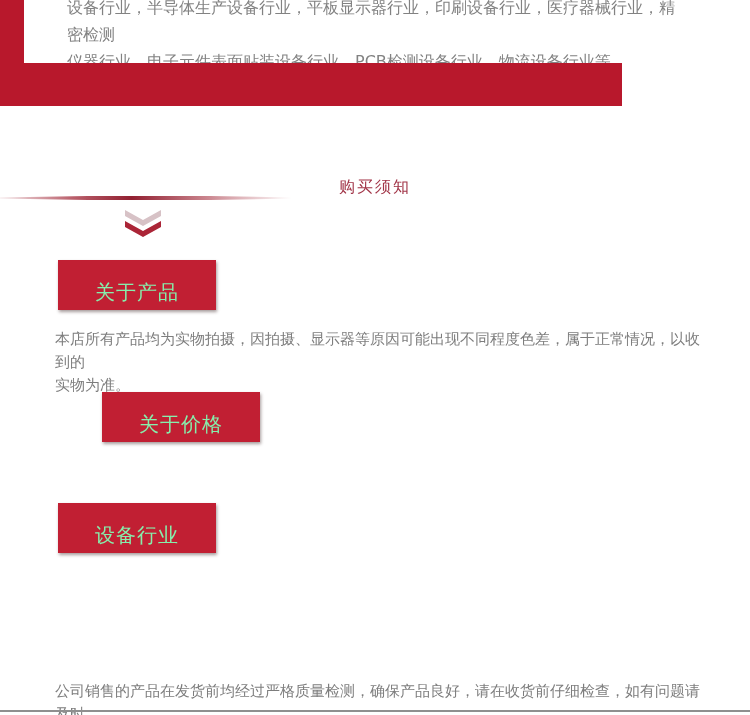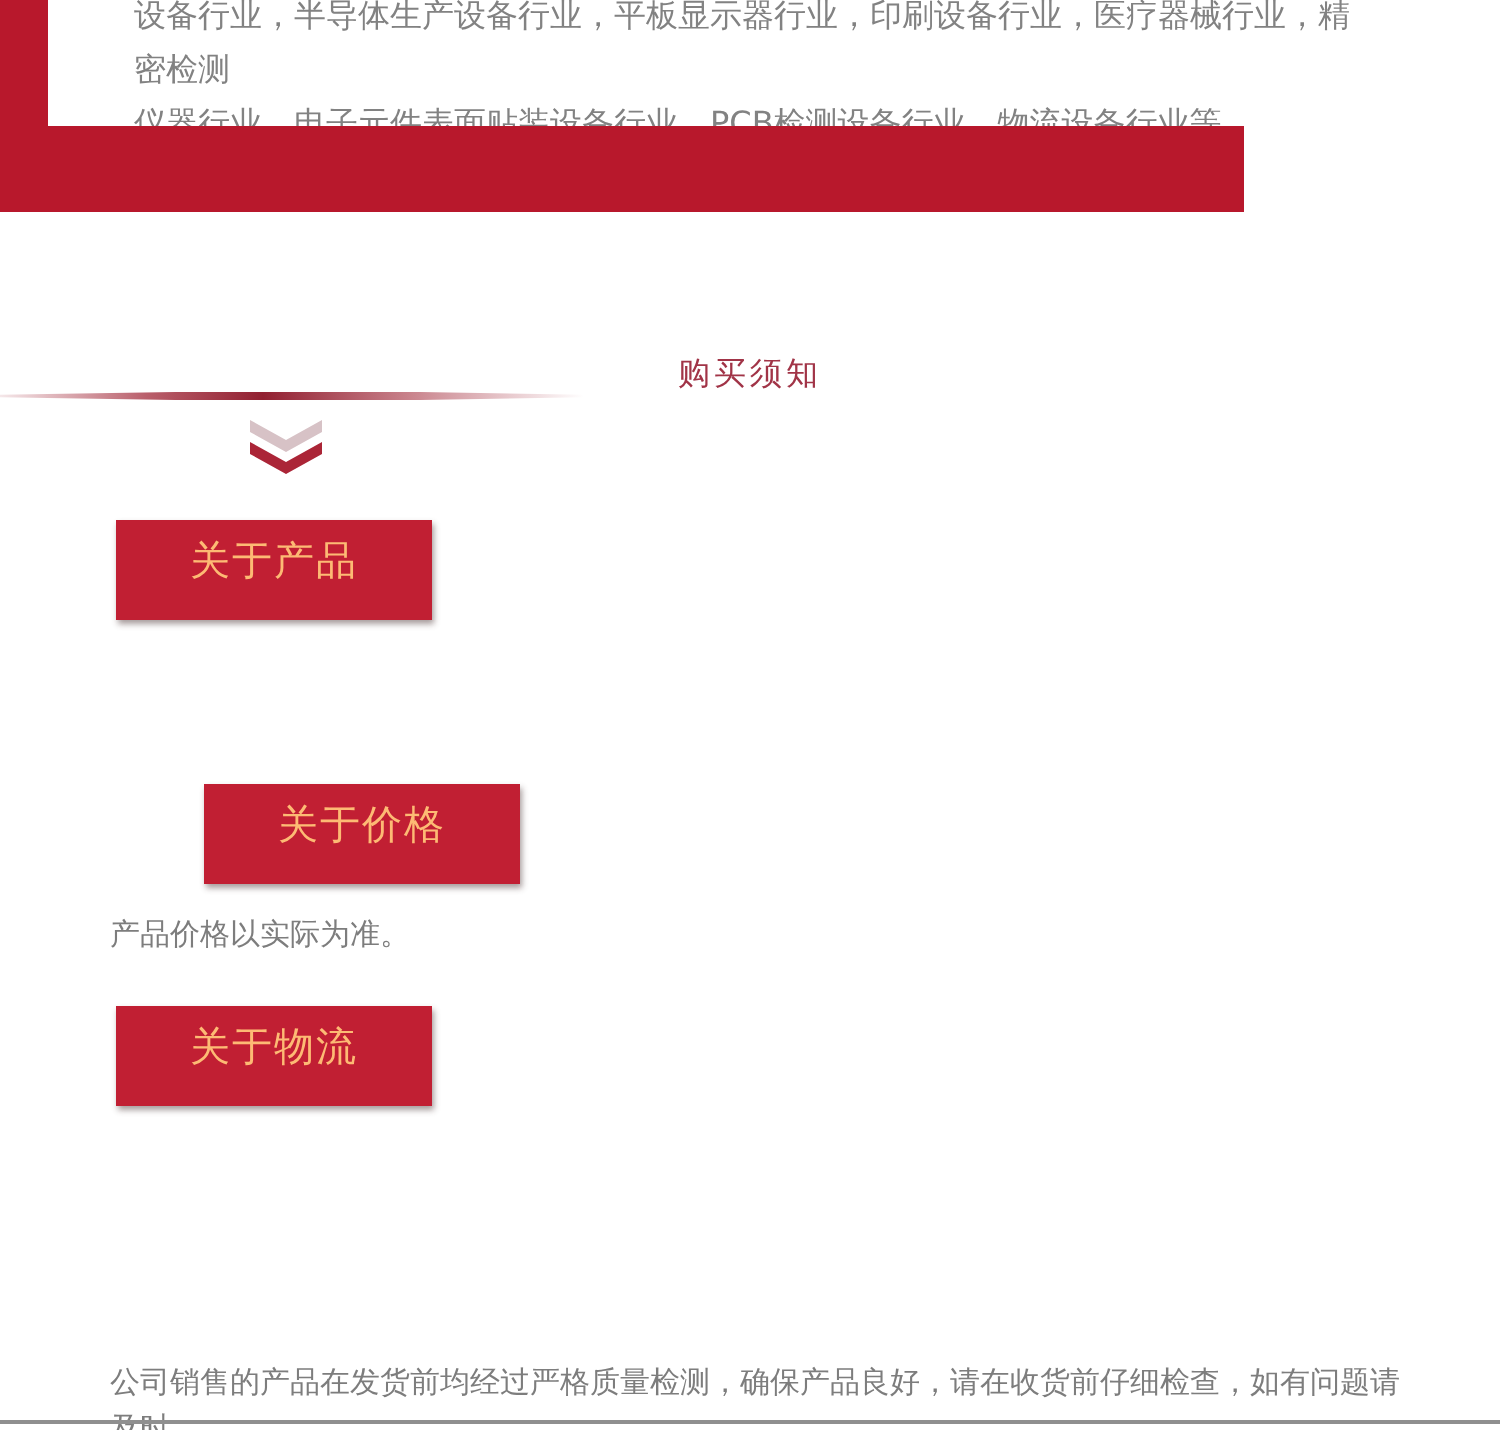--- a/index.html
+++ b/index.html
@@ -63,28 +63,28 @@
     width: 40px; height: 28px;
   }
 
   
   .sec-btn {
     position: absolute;
     left: 58px;
     width: 158px; height: 50px;
     background: #c11f33;
     box-shadow: 1px 2px 3px rgba(60,35,35,0.45);
-    color: #fdba74;
+    color: #86efac;
     font-size: 20px;
     letter-spacing: 1px;
     display: flex;
     align-items: flex-end;
     justify-content: center;
     box-sizing: border-box;
-    padding-bottom: 16px;
+    padding-bottom: 4px;
     border: none;
     cursor: pointer;
   }
   .btn-product  { top: 260px; }
   .btn-price    { top: 392px; margin-left: 44px; }
   .btn-shipping { top: 503px; }
   .btn-service  { top: 615px; }
 
   
   .sec-para {
@@ -126,24 +126,25 @@
   <div class="title-divider"></div>
 
   <div class="chevrons">
     <svg width="40" height="28" viewBox="0 0 40 28" xmlns="http://www.w3.org/2000/svg">
       <path d="M2 0 L20 10 L38 0 L38 6 L20 16 L2 6 Z" fill="#d7c2c6"></path>
       <path d="M2 11 L20 21 L38 11 L38 17 L20 27 L2 17 Z" fill="#ab2537"></path>
     </svg>
   </div>
 
   <button class="sec-btn btn-product">关于产品</button>
+  <div class="sec-para para-product">本店所有产品均为实物拍摄，因拍摄、显示器等原因可能出现不同程度色差，属于正常情况，以收到的
+实物为准。</div>
 
   <button class="sec-btn btn-price">关于价格</button>
-  <div class="sec-para para-price">产品价格以实际为准。</div>
 
-  <button class="sec-btn btn-shipping">关于物流</button>
+  <button class="sec-btn btn-shipping">设备行业</button>
 
   <div class="sec-para para-service">公司销售的产品在发货前均经过严格质量检测，确保产品良好，请在收货前仔细检查，如有问题请及时
 联系我们。</div>
 
   <div class="bottom-rule"></div>
 
 </div>
 
 </body></html>

